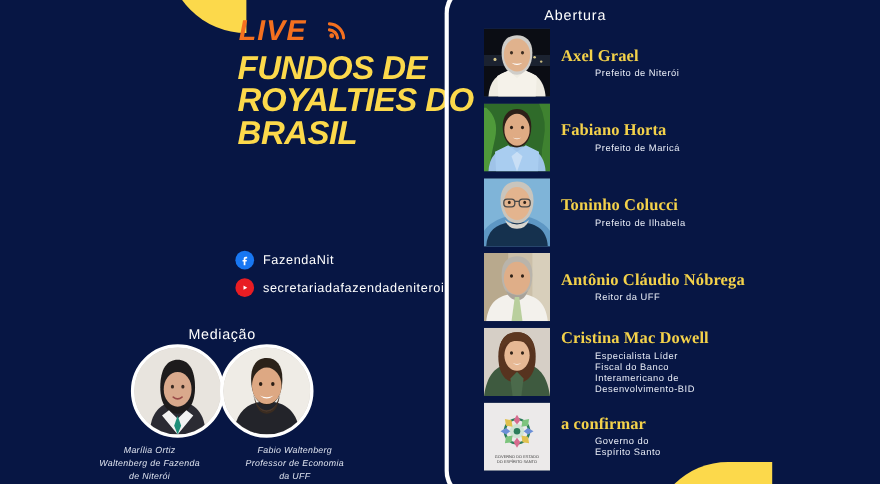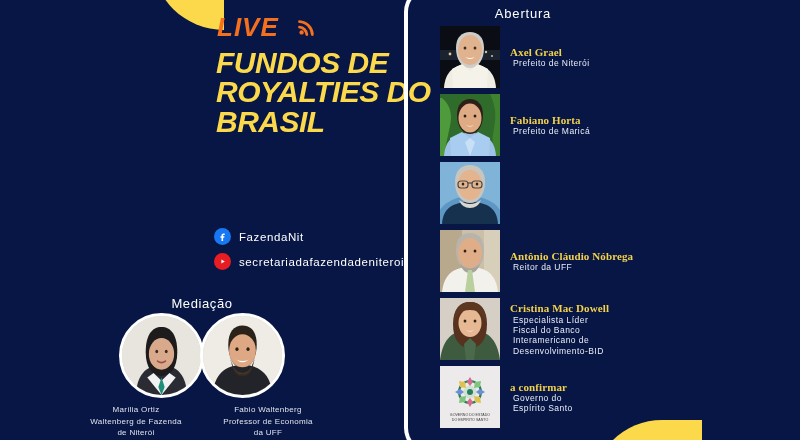--- a/index.html
+++ b/index.html
@@ -78,21 +78,21 @@
   .med-photo {
     width:85px; height:85px; border-radius:50%;
     border:3px solid #ffffff; overflow:hidden; position:relative;
     background:#d8d3cd;
   }
   .med-photo:first-child { margin-right:-4px; }
   .med-photo svg { display:block; width:100%; height:100%; }
 
   .med-caps {
     position:absolute; left:0; top:404px; width:404px;
-    display:flex; justify-content:center; gap:12px;
+    display:flex; justify-content:center; gap:12px;font-style:italic;
   }
   .med-cap {
     width:120px; text-align:center; color:#dfe4f0;
     font-size:8px; line-height:1.45; letter-spacing:0.3px;
   }
   .med-cap .nm { display:block; }
 
   
   .right-panel {
     position:absolute; left:404px; top:-14px;
@@ -117,27 +117,28 @@
     display:flex; align-items:center; gap:10px;
     height:62px; margin-bottom:6px;
   }
   .spk-photo {
     width:60px; height:62px; flex:0 0 auto; overflow:hidden;
     background:#20304f;
   }
   .spk-photo svg { display:block; width:100%; height:100%; }
   .spk-txt { line-height:1.18; }
   .spk-name {
-    color:#f3d14a; font-size:11px; font-weight:bold;
+    color:#f3d14a; font-size:15px; font-weight:bold;
     font-family:"Liberation Serif", serif;
     letter-spacing:0.1px;
   }
   .spk-role {
     color:#e9edf7; font-size:8.5px; letter-spacing:0.45px;
     padding-left:3px;
+    margin-left:28px;
   }
   .spk-role div { white-space:nowrap; }
 </style>
 </head>
 <body>
 
 <div class="stage">
 
   <div class="qc-top"></div>
   <div class="qc-bottom"></div>
@@ -289,20 +290,26 @@
               <path d="M2 62c1-16 11-22 28-22s27 6 28 22z" fill="#15314e"></path>
               <path d="M15 20c0-12 7-17 15-17s15 5 15 17c0 13-7 21-15 21s-15-8-15-21z" fill="#c9c5bd"></path>
               <ellipse cx="30" cy="23" rx="12" ry="15" fill="#e3b48e"></ellipse>
               <path d="M19 38q11 8 22 0q-3 8-11 8t-11-8z" fill="#d9d6cf"></path>
               <rect x="18" y="19" width="10" height="7" rx="3" fill="none" stroke="#4a4a4a" stroke-width="1.2"></rect>
               <rect x="32" y="19" width="10" height="7" rx="3" fill="none" stroke="#4a4a4a" stroke-width="1.2"></rect>
               <line x1="28" y1="21" x2="32" y2="21" stroke="#4a4a4a" stroke-width="1.2"></line>
               <ellipse cx="23" cy="22" rx="1.3" ry="1.5" fill="#2e2118"></ellipse>
               <ellipse cx="37" cy="22" rx="1.3" ry="1.5" fill="#2e2118"></ellipse>
             </svg>
+          </div>
+          <div class="spk-txt">
+            <div class="spk-name">Toninho Colucci</div>
+            <div class="spk-role">
+              <div>Prefeito de Ilhabela</div>
+            </div>
           </div>
         </div>
 
         <div class="spk">
           <div class="spk-photo">
             <svg viewBox="0 0 60 62" preserveAspectRatio="xMidYMid slice">
               <rect width="60" height="62" fill="#cbbfa8"></rect>
               <rect x="0" y="0" width="22" height="62" fill="#b8a98d"></rect>
               <rect x="44" y="0" width="16" height="62" fill="#d8cfbb"></rect>
               <path d="M2 62c2-18 12-25 28-25s26 7 28 25z" fill="#f3f1ec"></path>

